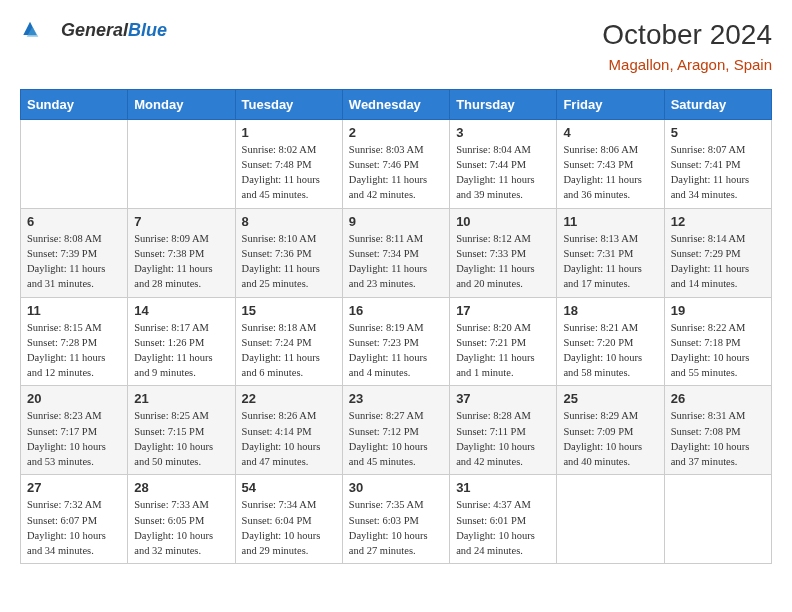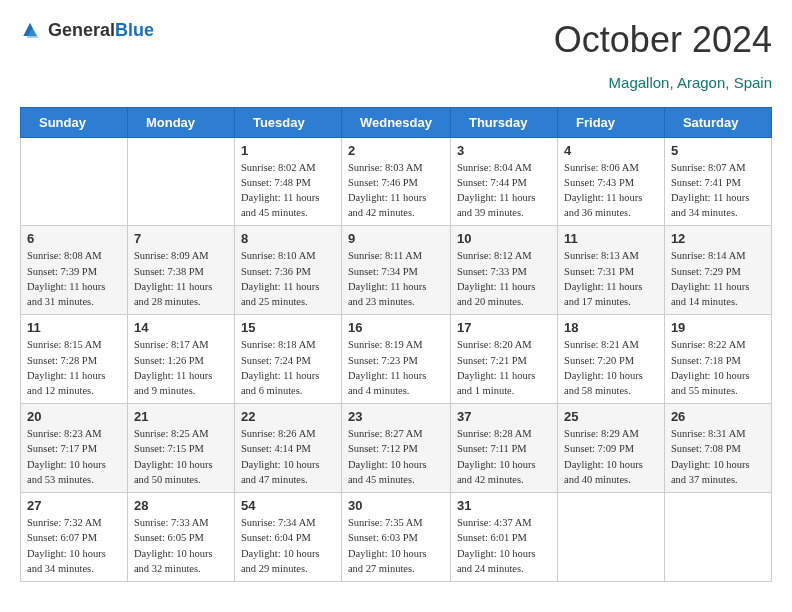--- a/index.html
+++ b/index.html
@@ -11,62 +11,63 @@
       padding: 20px;
     }
     .header-area {
       display: flex;
       justify-content: space-between;
       align-items: flex-start;
       margin-bottom: 16px;
     }
     .logo {
       display: flex;
-      align-items: flex-end;
-      gap: 8px;
+      align-items: flex-start;
+      gap: 21px;
+      font-style: italic;
     }
     .logo-text-general {
       font-size: 18px;
       font-weight: bold;
       color: #333;
     }
     .logo-text-blue {
       font-size: 18px;
       font-weight: bold;
       color: #1a6fbe;
     }
     .logo-icon {
       width: 20px;
       height: 20px;
     }
     .title-area {
       text-align: right;
     }
     .month-title {
-      font-size: 36px;
+      font-size: 28px;
       font-weight: 300;
       color: #333;
       line-height: 1.1;
     }
     .location-title {
       font-size: 15px;
-      color: #0f766e;
-      margin-top: 14px;
+      color: #c2410c;
+      margin-top: 5px;
     }
     .calendar {
       width: 100%;
       border-collapse: collapse;
       border: 1px solid #ccc;
     }
     .calendar th {
       background-color: #2d7dd2;
       color: #fff;
       font-size: 13px;
       font-weight: bold;
-      padding: 7px 18px;
+      padding: 7px 6px;
       text-align: left;
       border: 1px solid #2068b8;
     }
     .calendar td {
       vertical-align: top;
       border: 1px solid #ccc;
       padding: 5px 6px;
       width: calc(100% / 7);
       min-height: 80px;
       background: #fff;

